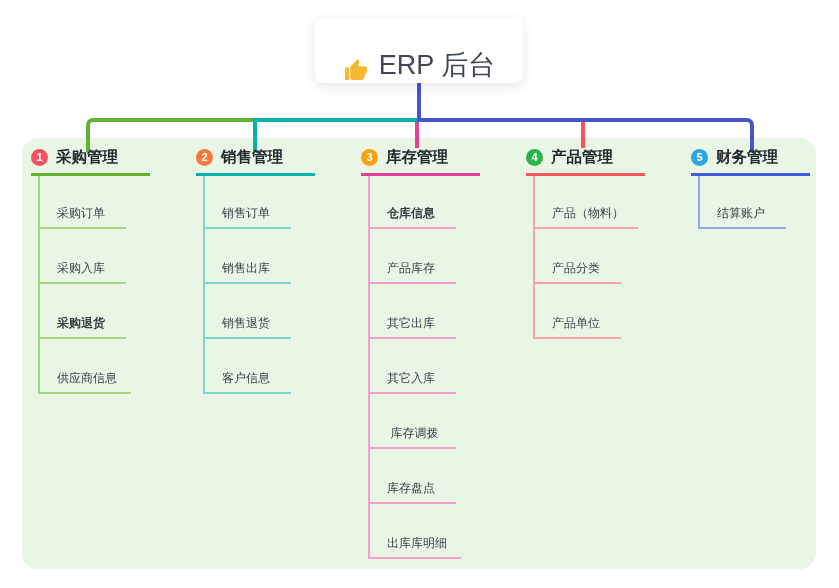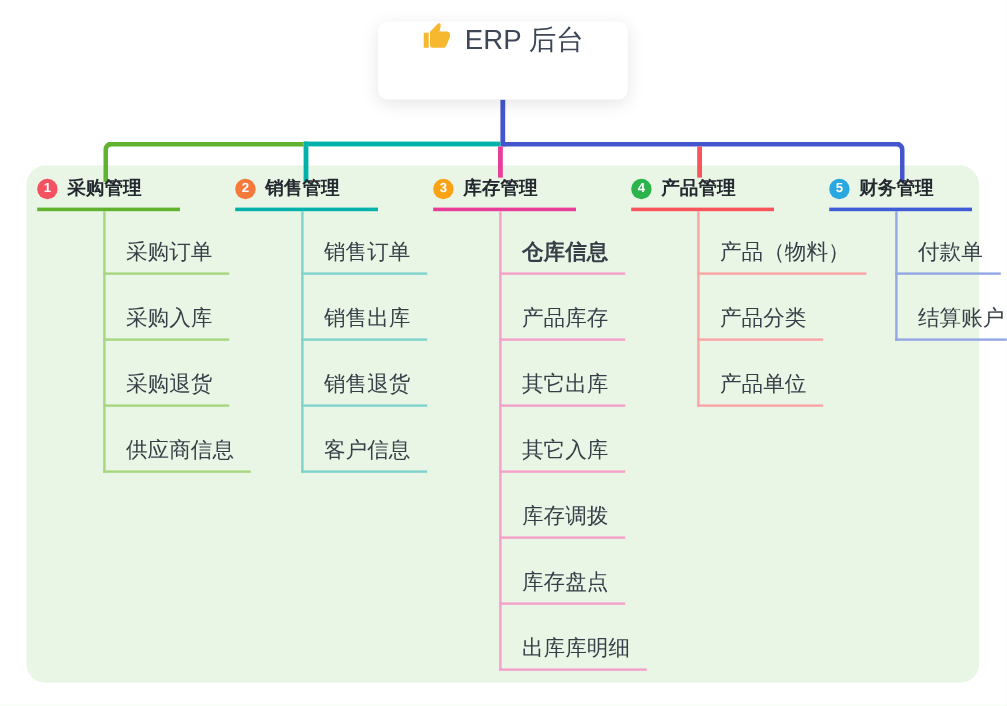--- a/index.html
+++ b/index.html
@@ -9,22 +9,22 @@
     font-family:"Liberation Sans","DejaVu Sans",sans-serif;
   }
   .green-area{
     position:absolute;left:22px;top:138px;width:794px;height:431px;
     background:#eaf6e5;border-radius:16px;
   }
   .root-node{
     position:absolute;left:315px;top:18px;width:208px;height:65px;
     background:#fff;border-radius:8px;
     box-shadow:0 3px 14px rgba(0,0,0,.10);
-    display:flex;align-items:flex-start;justify-content:center;gap:11px;
-    font-size:23px;color:#3e4757;font-weight:500;z-index:3;
+    display:flex;align-items:flex-end;justify-content:center;gap:11px;
+    font-size:27px;color:#3e4757;font-weight:500;z-index:3;
   }
   .root-node svg{display:block;}
   
   .conn{position:absolute;z-index:2;}
   #conn-root-v{left:417px;top:83px;width:4px;height:39px;}
   #seg-1{left:86px;top:118px;width:163px;height:30px;
          border-top:4px solid;border-left:4px solid;border-top-left-radius:7px;}
   #seg-2{left:253px;top:118px;width:160px;height:30px;
          border-top:4px solid;border-left:4px solid;}
   #seg-3{left:419px;top:118px;width:331px;height:30px;
@@ -43,21 +43,21 @@
     width:17px;height:17px;border-radius:50%;flex:0 0 17px;
     color:#fff;font-size:11px;font-weight:bold;
     display:flex;align-items:center;justify-content:center;
   }
   .children{margin-left:7px;}
   .child{
     box-sizing:border-box;height:55px;width:fit-content;min-width:88px;
     padding:0 14px 5px 17px;
     border-left:2px solid;border-bottom:2px solid;
     display:flex;align-items:flex-end;
-    font-size:18px;color:#373e47;white-space:nowrap;margin-left:48px;
+    font-size:12px;color:#373e47;white-space:nowrap;
   }
   .child:first-child{height:53px;}
 </style>
 </head>
 <body>
 
 <div class="green-area" style="background: rgb(234, 246, 229);"></div>
 
 <div class="root-node">
   <svg width="25" height="25" viewBox="0 0 24 24">
@@ -79,21 +79,21 @@
         <span class="badge" style="background: rgb(244, 82, 96);">1</span>
         <span>采购管理</span>
       </div>
       <div class="children">
         <div class="child" style="border-left-color: rgb(166, 214, 125); border-bottom-color: rgb(166, 214, 125);">
           <span>采购订单</span>
         </div>
         <div class="child" style="border-left-color: rgb(166, 214, 125); border-bottom-color: rgb(166, 214, 125);">
           <span>采购入库</span>
         </div>
-        <div class="child" style="border-left-color: rgb(166, 214, 125); border-bottom-color: rgb(166, 214, 125);">
+        <div class="child" style="border-left-color: rgb(166, 214, 125); border-bottom-color: rgb(166, 214, 125); font-weight: bold;">
           <span>采购退货</span>
         </div>
         <div class="child" style="border-left-color: rgb(166, 214, 125); border-bottom-color: rgb(166, 214, 125);">
           <span>供应商信息</span>
         </div>
       </div>
     </div>
     <div class="branch" style="left: 196px;">
       <div class="branch-header" style="border-bottom-color: rgb(0, 178, 170);">
         <span class="badge" style="background: rgb(246, 121, 59);">2</span>
@@ -160,20 +160,17 @@
         </div>
       </div>
     </div>
     <div class="branch" style="left: 691px;">
       <div class="branch-header" style="border-bottom-color: rgb(63, 92, 214);">
         <span class="badge" style="background: rgb(40, 167, 225);">5</span>
         <span>财务管理</span>
       </div>
       <div class="children">
         <div class="child" style="border-left-color: rgb(147, 167, 228); border-bottom-color: rgb(147, 167, 228);">
-          <span>付款单</span>
-        </div>
-        <div class="child" style="border-left-color: rgb(147, 167, 228); border-bottom-color: rgb(147, 167, 228);">
           <span>结算账户</span>
         </div>
       </div>
     </div>
   </div>
 
 </body></html>

